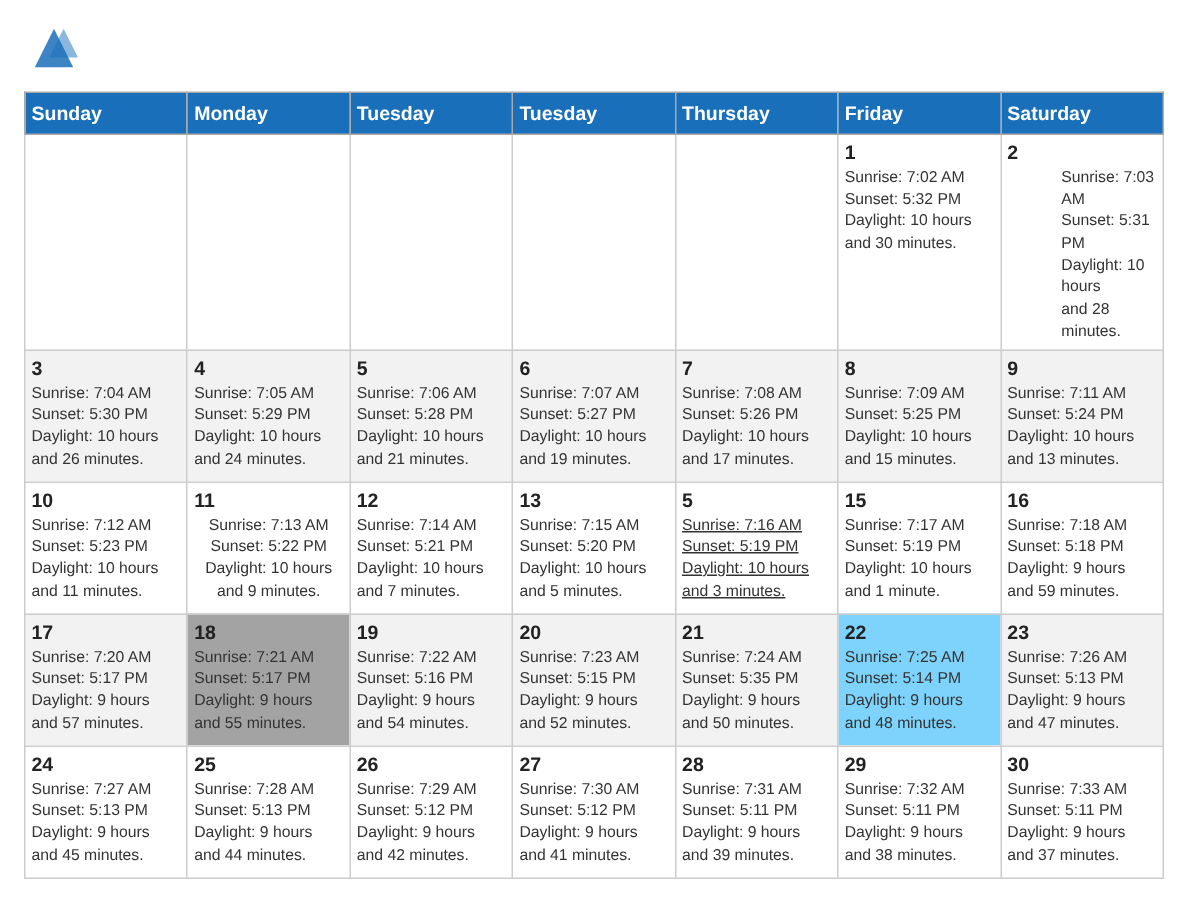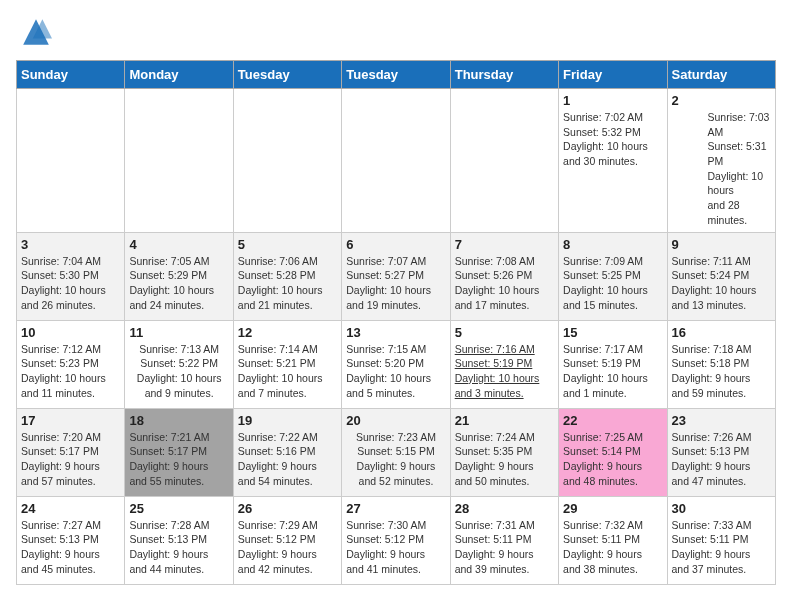--- a/index.html
+++ b/index.html
@@ -262,33 +262,33 @@
         </td>
         <td style="background: rgb(242, 242, 242);">
           <span class="day-num">19</span>
           <div class="day-info" style="white-space: pre-line;">Sunrise: 7:22 AM
 Sunset: 5:16 PM
 Daylight: 9 hours
 and 54 minutes.</div>
         </td>
         <td style="background: rgb(242, 242, 242);">
           <span class="day-num">20</span>
-          <div class="day-info" style="white-space: pre-line; text-align: center;">Sunrise: 7:23 AM
+          <div class="day-info" style="white-space: pre-line;">Sunrise: 7:23 AM
 Sunset: 5:15 PM
 Daylight: 9 hours
 and 52 minutes.</div>
         </td>
         <td style="background: rgb(242, 242, 242);">
           <span class="day-num">21</span>
           <div class="day-info" style="white-space: pre-line;">Sunrise: 7:24 AM
 Sunset: 5:35 PM
 Daylight: 9 hours
 and 50 minutes.</div>
         </td>
-        <td style="background: #f9a8d4;">
+        <td style="background: #7dd3fc;">
           <span class="day-num">22</span>
           <div class="day-info" style="white-space: pre-line;">Sunrise: 7:25 AM
 Sunset: 5:14 PM
 Daylight: 9 hours
 and 48 minutes.</div>
         </td>
         <td style="background: rgb(242, 242, 242);">
           <span class="day-num">23</span>
           <div class="day-info" style="white-space: pre-line;">Sunrise: 7:26 AM
 Sunset: 5:13 PM

